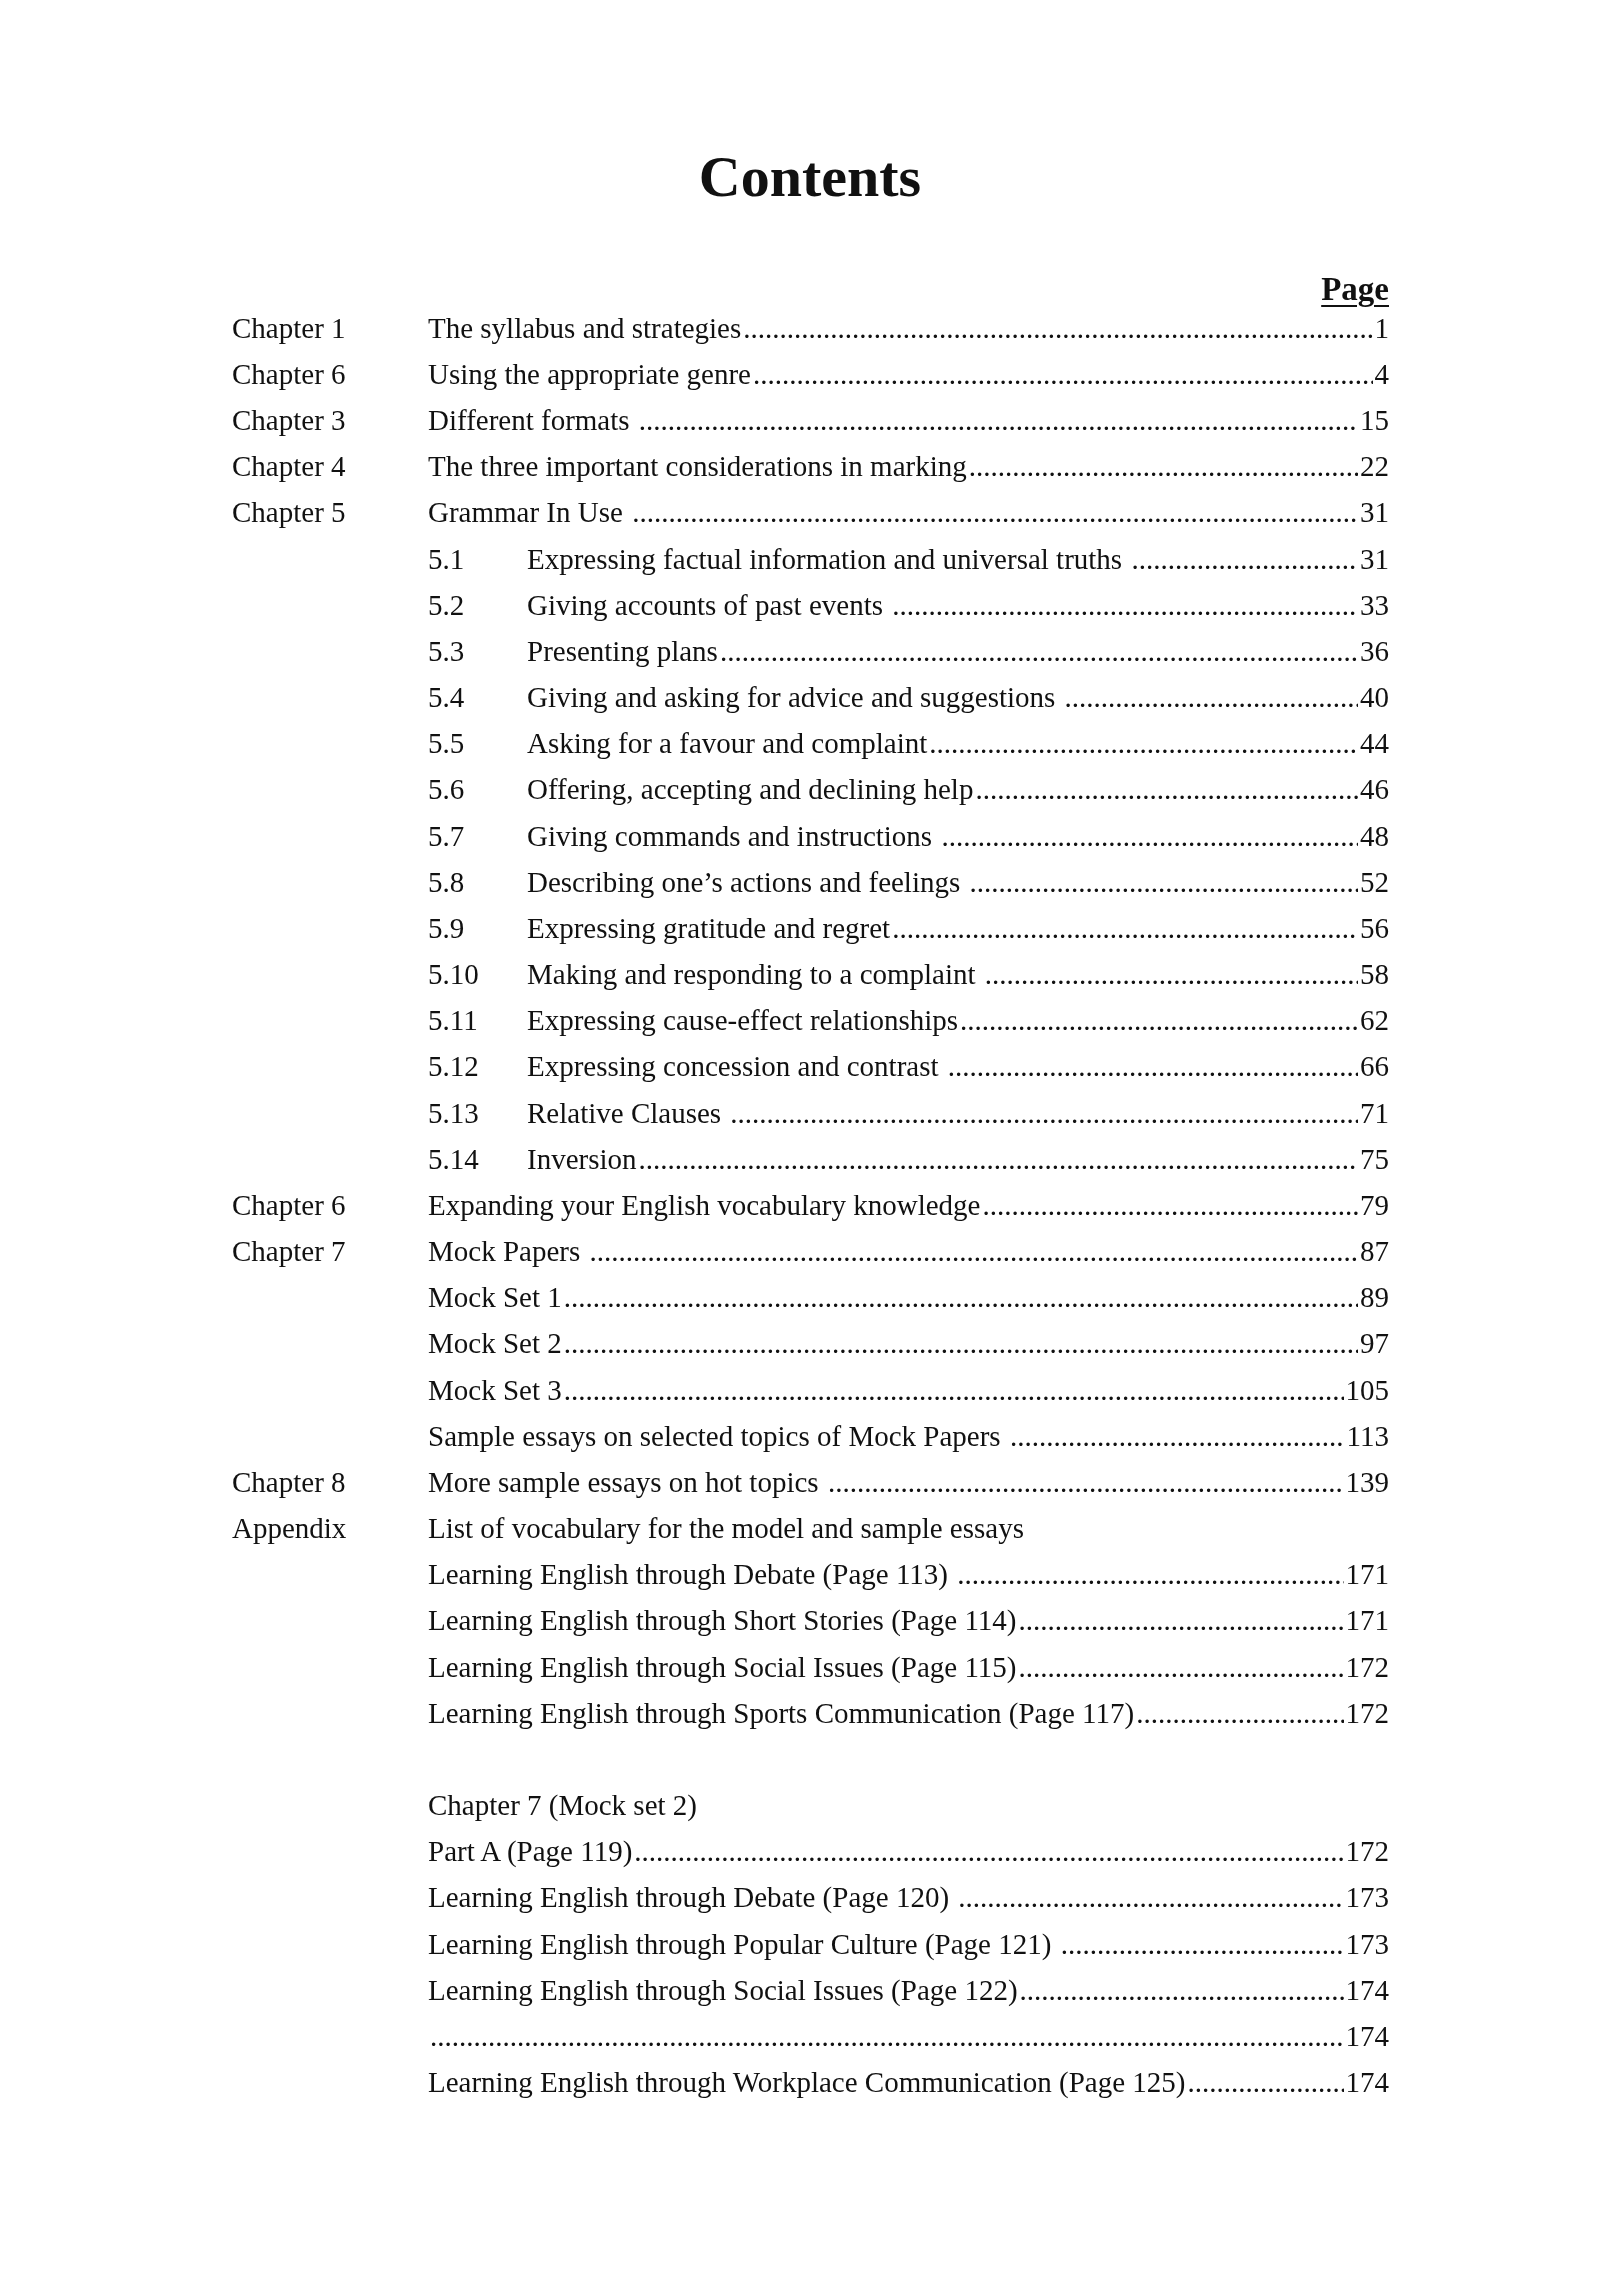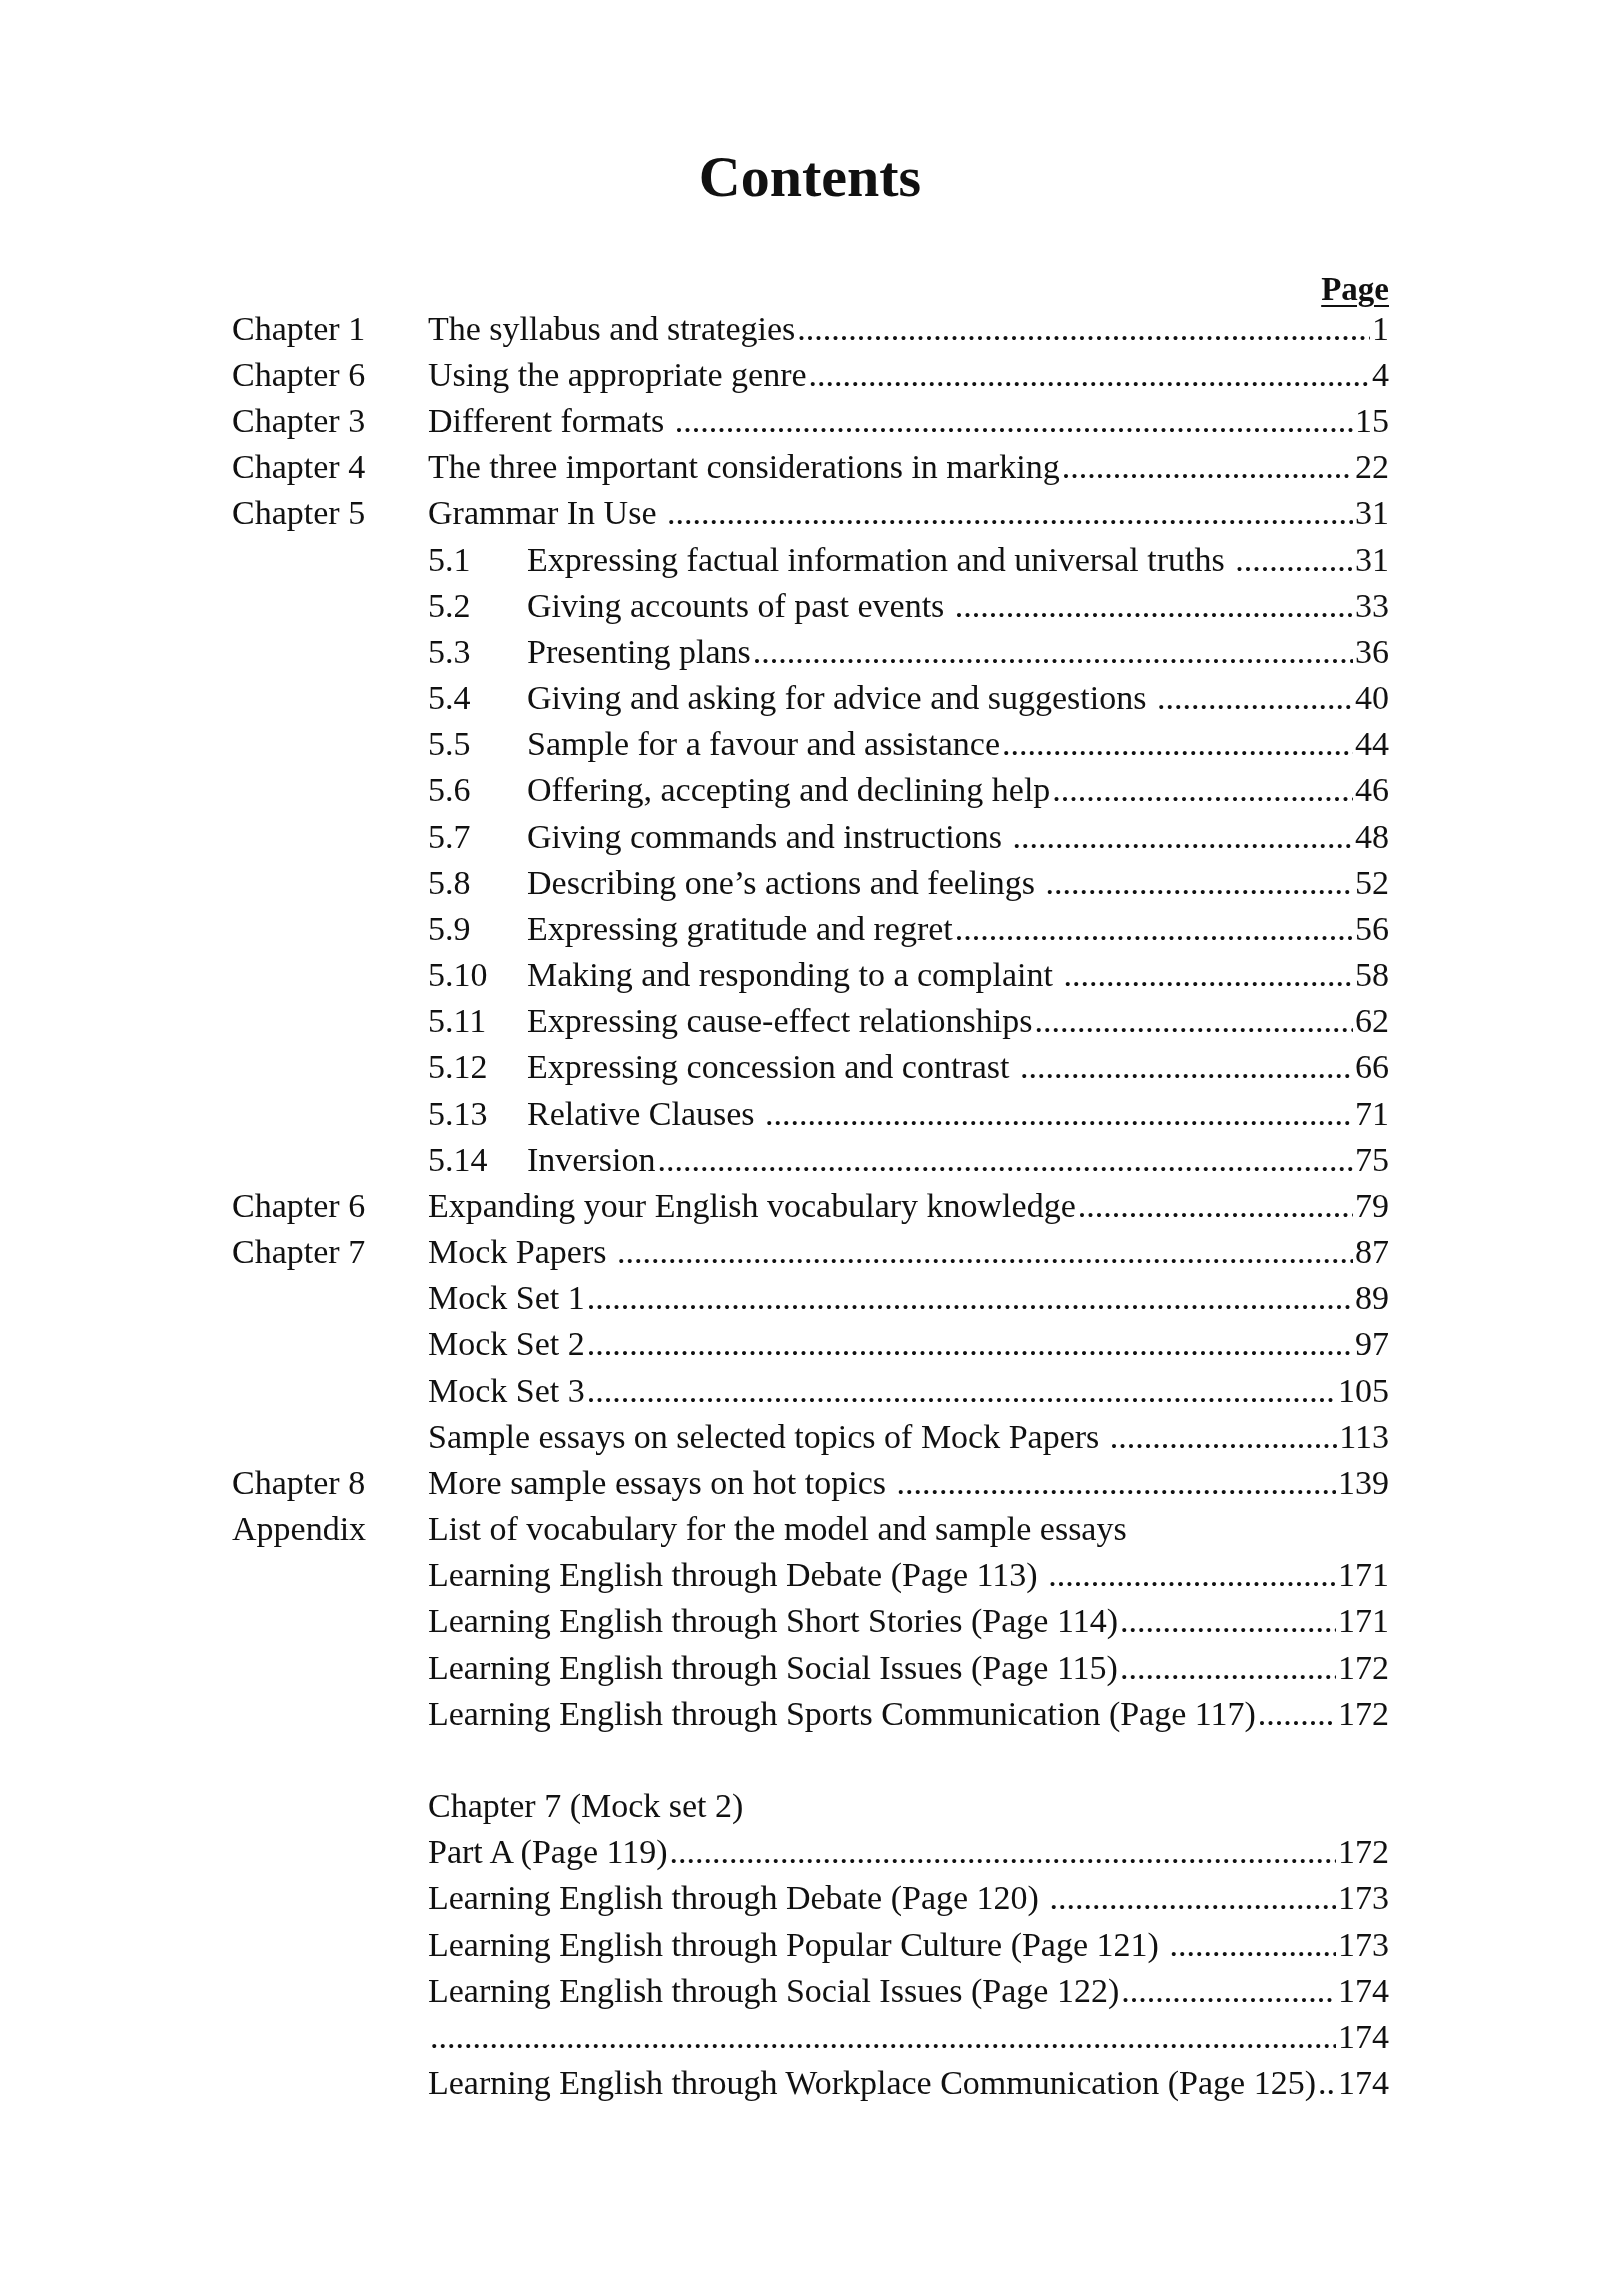--- a/index.html
+++ b/index.html
@@ -4,21 +4,21 @@
 <style>
   html, body { margin: 0; padding: 0; background: #ffffff; }
   body { width: 1620px; height: 2293px; position: relative; overflow: hidden;
          font-family: "Liberation Serif", "DejaVu Serif", serif; color: #111111; }
   .title { position: absolute; left: 0; width: 1620px; top: 151px; text-align: center;
            font-weight: bold; font-size: 58px; line-height: 51px; margin: 0; }
   .page-head { position: absolute; right: 231px; top: 270px; font-weight: bold; font-size: 33px;
                line-height: 39px; text-decoration: underline; text-decoration-thickness: 2px;
                text-underline-offset: 4.9px; }
   .toc { position: absolute; left: 0; top: 0; width: 1620px; height: 2293px; }
-  .row { position: absolute; left: 232px; width: 1157px; height: 39px; font-size: 34px; line-height: 39px;
+  .row { position: absolute; left: 232px; width: 1157px; height: 39px; font-size: 29px; line-height: 39px;
          display: flex; align-items: baseline; white-space: nowrap; }
   .label { position: absolute; left: 0; top: 0; }
   .entry { position: absolute; left: 196px; right: 0; top: 0; display: flex; align-items: baseline; }
   .num { display: inline-block; width: 99px; flex: 0 0 99px; }
   .text { flex: 0 0 auto; }
   .leader { flex: 1 1 auto; overflow: hidden; white-space: nowrap; margin: 0 2px; letter-spacing: 0px; }
   .leader::before { content: "................................................................................................................................................................................................................................................"; }
   .pg { flex: 0 0 auto; text-align: right; }
 </style>
 </head>
@@ -96,21 +96,21 @@
       <span class="entry">
         <span class="num">5.4</span>
         <span class="text" style="white-space: pre;">Giving and asking for advice and suggestions </span>
         <span class="leader"></span>
         <span class="pg">40</span>
       </span>
     </div>
     <div class="row" style="top: 724px;">
       <span class="entry">
         <span class="num">5.5</span>
-        <span class="text" style="white-space: pre;">Sample for a favour and assistance</span>
+        <span class="text" style="white-space: pre;">Asking for a favour and complaint</span>
         <span class="leader"></span>
         <span class="pg">44</span>
       </span>
     </div>
     <div class="row" style="top: 770px;">
       <span class="entry">
         <span class="num">5.6</span>
         <span class="text" style="white-space: pre;">Offering, accepting and declining help</span>
         <span class="leader"></span>
         <span class="pg">46</span>

